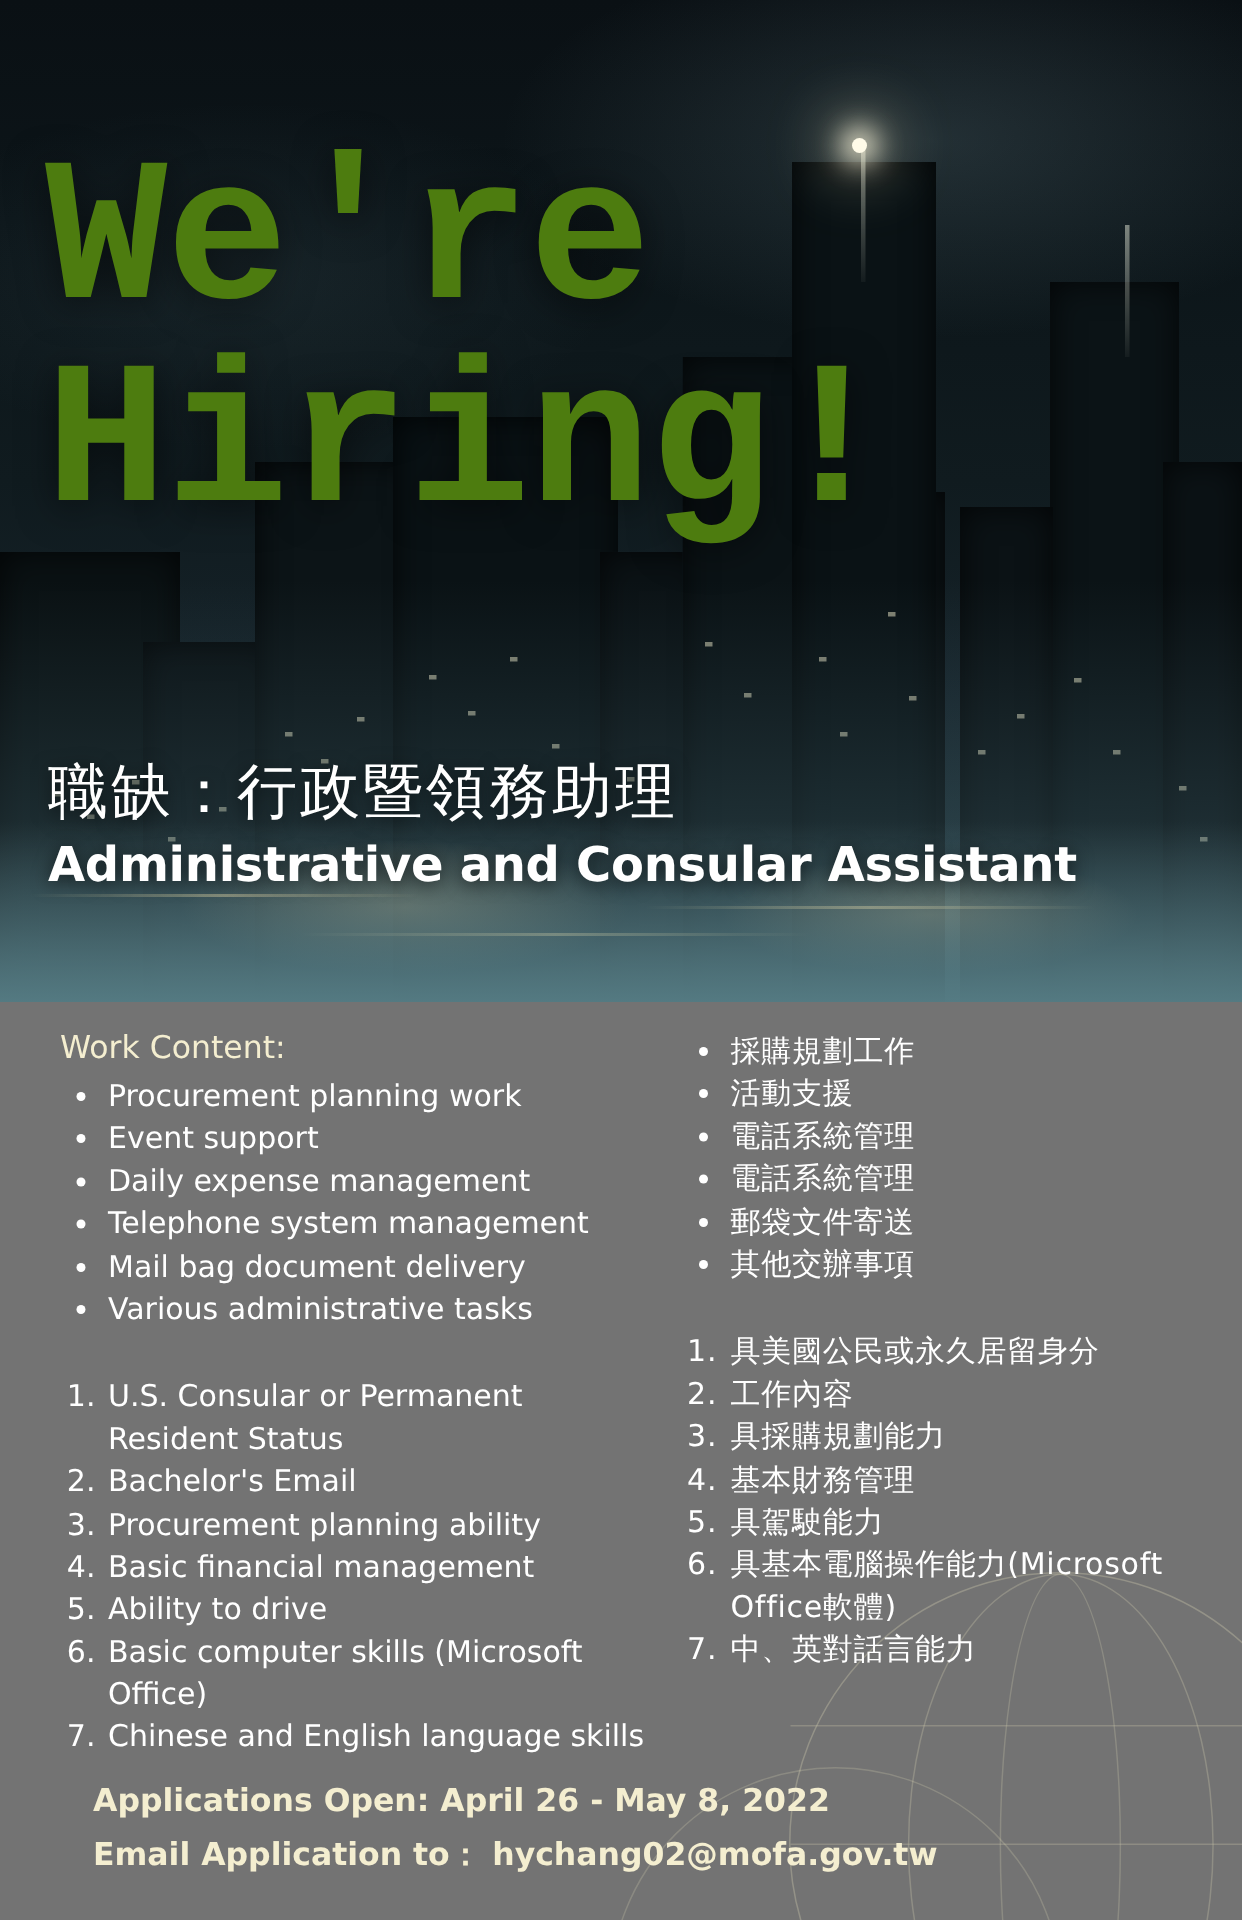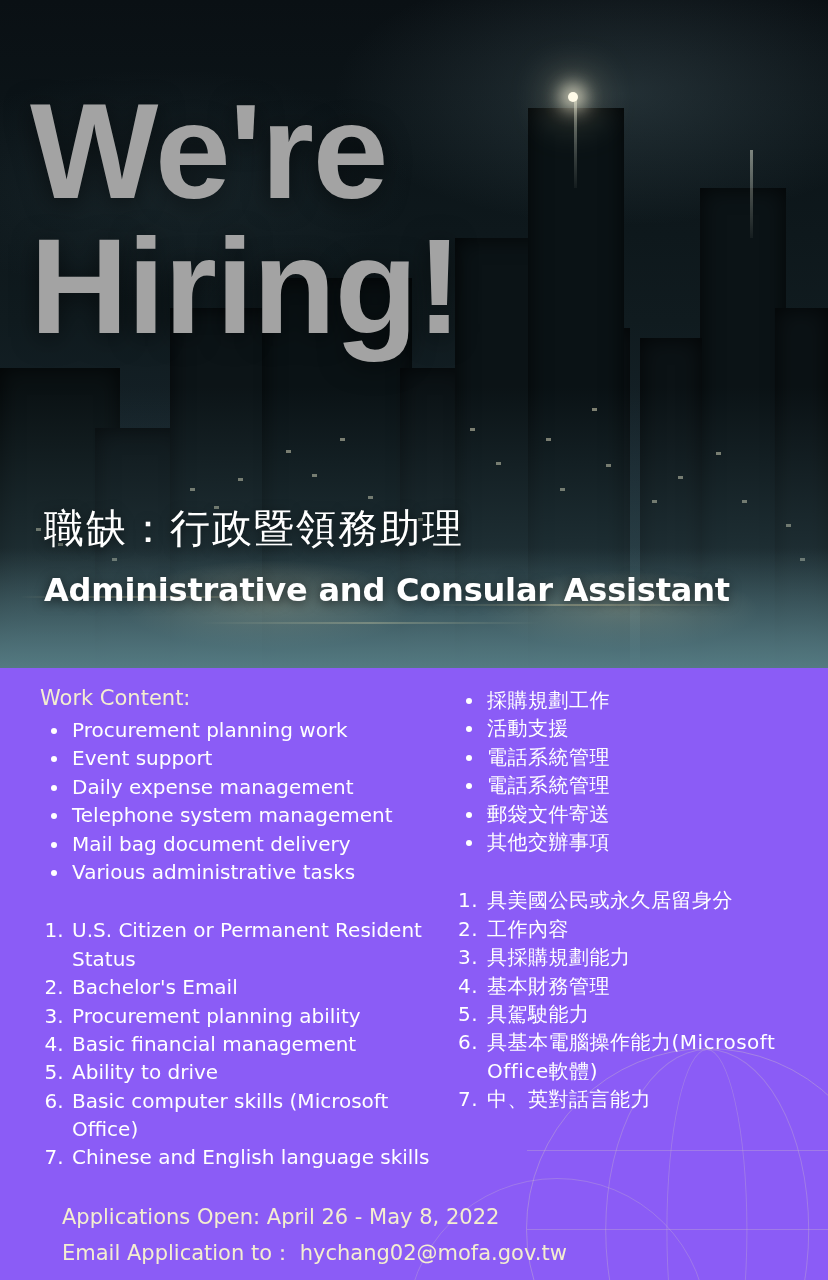--- a/index.html
+++ b/index.html
@@ -86,60 +86,60 @@
     position: absolute;
     left: 0; bottom: 0;
     width: 100%; height: 120px;
     background: linear-gradient(180deg, rgba(86,125,133,0) 0%, rgba(86,125,133,0.55) 60%, rgba(86,125,133,0.95) 100%);
   }
 
   
   .headline {
     position: absolute;
     left: 30px;
-    top: 84px;
-    color: #a3a3a3;
-    font-family: Liberation Sans, sans-serif;
+    top: 95px;
+    color: #4d7c0f;
+    font-family: Liberation Mono, monospace;
     font-weight: bold;
     font-size: 136px;
     line-height: 0.99;
     letter-spacing: -1px;
     text-shadow: 0 4px 26px rgba(0,0,0,0.55);
   }
   .headline .l2 { display: block; }
 
   
   .job-title {
     position: absolute;
-    left: 44px;
+    left: 32px;
     top: 505px;
     color: #ffffff;
     text-shadow: 0 2px 12px rgba(0,0,0,0.6);
   }
   .job-title .zh {
     font-family: "DejaVu Sans", sans-serif;
     font-size: 40px;
     line-height: 1.15;
     letter-spacing: 2px;
     font-weight: normal;
   }
   .job-title .en {
     font-family: "DejaVu Sans", sans-serif;
     font-weight: bold;
     font-size: 32px;
     letter-spacing: -0.2px;
-    margin-top: 20px;
+    margin-top: 6px;
   }
 
   
   .panel {
     position: absolute;
     left: 0; top: 668px;
     width: 828px; height: 612px;
-    background: #8b5cf6;
+    background: #737373;
     overflow: hidden;
   }
   .globe {
     position: absolute;
     right: -60px;
     bottom: -130px;
     width: 360px;
     height: 360px;
     border-radius: 50%;
     border: 1px solid rgba(226,221,185,0.40);
@@ -196,25 +196,26 @@
   ul.items { list-style-type: disc; }
   ol.items { list-style-type: decimal; }
 
   .zh-list li { letter-spacing: 0.5px; }
 
   .block-gap { height: 30px; }
 
   .footer {
     position: absolute;
     left: 62px;
-    bottom: 8px;
+    bottom: 25px;
     color: #f4eed0;
     font-family: "DejaVu Sans", sans-serif;
     font-size: 21px;
     line-height: 1.75;
+    font-weight: bold;
   }
   .footer div { white-space: nowrap; }
 </style>
 </head>
 <body>
 
 <div id="poster">
 
   <div class="photo">
     <div class="sky-glow"></div>
@@ -301,21 +302,21 @@
         <li>Event support</li>
         <li>Daily expense management</li>
         <li>Telephone system management</li>
         <li>Mail bag document delivery</li>
         <li>Various administrative tasks</li>
       </ul>
 
       <div class="block-gap"></div>
 
       <ol class="items">
-        <li>U.S. Citizen or Permanent Resident Status</li>
+        <li>U.S. Consular or Permanent Resident Status</li>
         <li>Bachelor's Email</li>
         <li>Procurement planning ability</li>
         <li>Basic financial management</li>
         <li>Ability to drive</li>
         <li>Basic computer skills (Microsoft Office)</li>
         <li>Chinese and English language skills</li>
       </ol>
     </div>
 
     <div class="col col-right">

